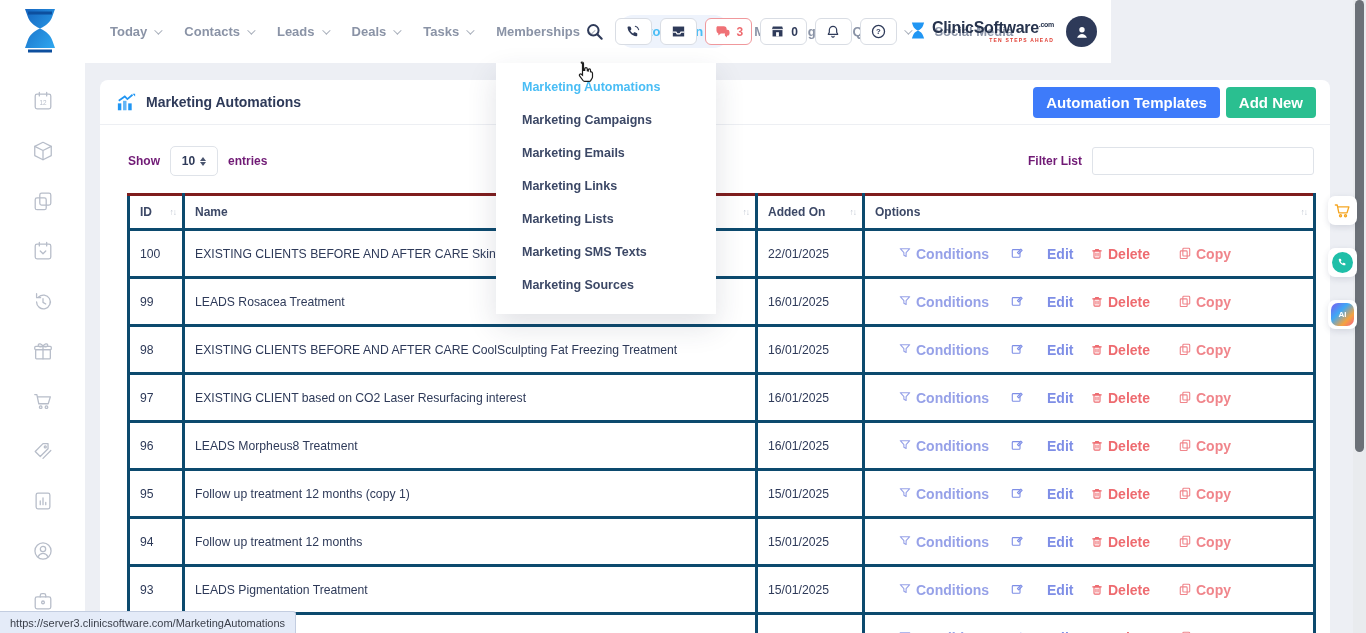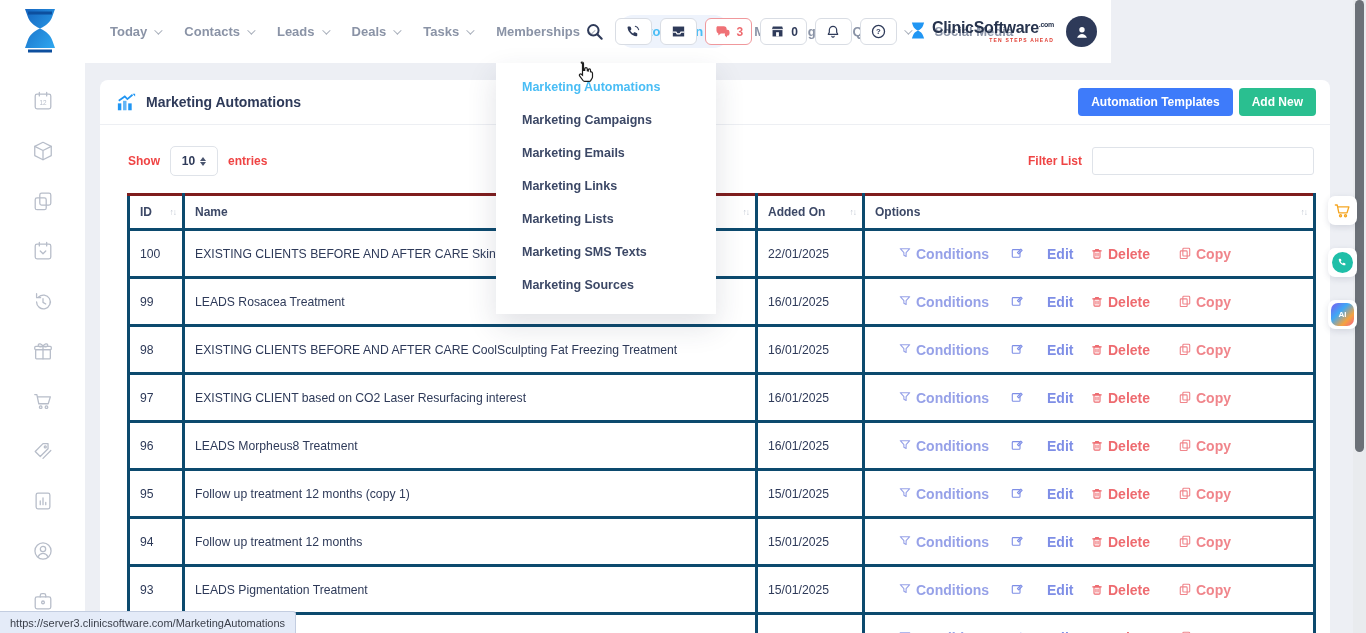--- a/index.html
+++ b/index.html
@@ -37,26 +37,26 @@
   
   .sidebar { position:absolute; left:0; top:63px; width:85px; height:570px; background:#fff; display:flex; flex-direction:column; align-items:center; gap:28px; padding-top:27px; z-index:20; }
   .sb-ic { width:22px; height:22px; cursor:pointer; }
   .sb-ic svg { stroke:#b7bdc9; fill:none; stroke-width:1.4; stroke-linecap:round; stroke-linejoin:round; }
 
   
   .card { position:absolute; left:100px; top:80px; width:1230px; height:560px; background:#fff; border-radius:8px 8px 0 0; z-index:10; }
   .card-head { height:45px; display:flex; align-items:center; padding:0 14px 0 16px; border-bottom:1px solid #edeff3; }
   .page-title { font-size:14px; font-weight:700; color:#2e3a59; margin-left:9px; }
   .head-btns { margin-left:auto; display:flex; gap:6px; }
-  .btn { font-size:12px; font-weight:700; color:#fff; padding:7px 13px; border:none; border-radius:4px; cursor:pointer; font-family:"Liberation Sans",sans-serif; }
+  .btn { font-size:15px; font-weight:700; color:#fff; padding:7px 13px; border:none; border-radius:4px; cursor:pointer; font-family:"Liberation Sans",sans-serif; }
   .btn-blue { background:#3e7bfa; }
   .btn-green { background:#2abf90; }
 
   .controls { height:68px; display:flex; align-items:center; padding:4px 16px 0 28px; }
-  .ctrl-label { font-size:12px; font-weight:700; color:#ef4444; }
+  .ctrl-label { font-size:12px; font-weight:700; color:#701a75; }
   .show-select { width:48px; height:30px; margin:0 10px; border:1px solid #dfe3e9; border-radius:5px; display:flex; align-items:center; justify-content:center; gap:5px; font-size:12px; font-weight:700; cursor:pointer; }
   .updown { display:flex; flex-direction:column; gap:1px; }
   .updown i { display:block; width:0; height:0; border-left:3.5px solid transparent; border-right:3.5px solid transparent; }
   .updown i.up { border-bottom:4px solid #4a556f; }
   .updown i.dn { border-top:4px solid #4a556f; }
   .filter-wrap { margin-left:auto; display:flex; align-items:center; }
   .filter-input { width:222px; height:28px; margin-left:10px; border:1px solid #dfe3e9; border-radius:3px; padding:0 8px; font-size:12px; color:#2e3a59; outline:none; }
 
   
   table { border-collapse:collapse; margin-left:27px; width:1189px; table-layout:fixed; }

